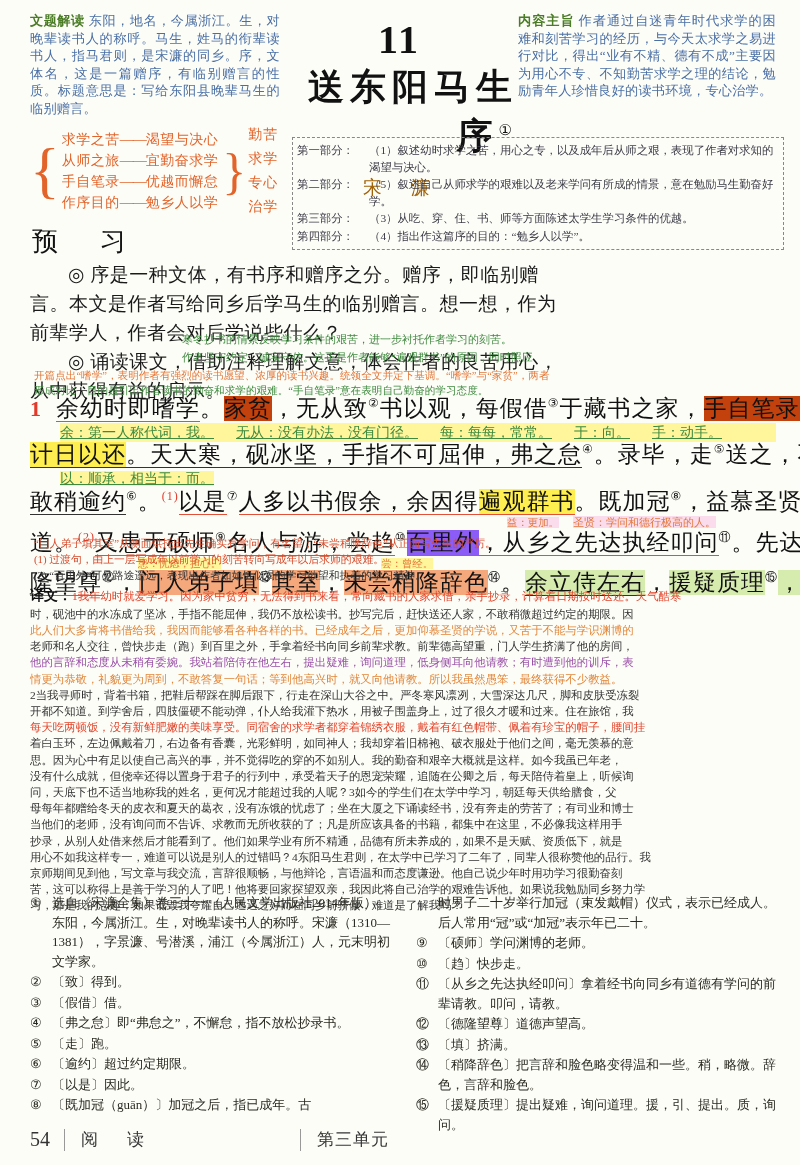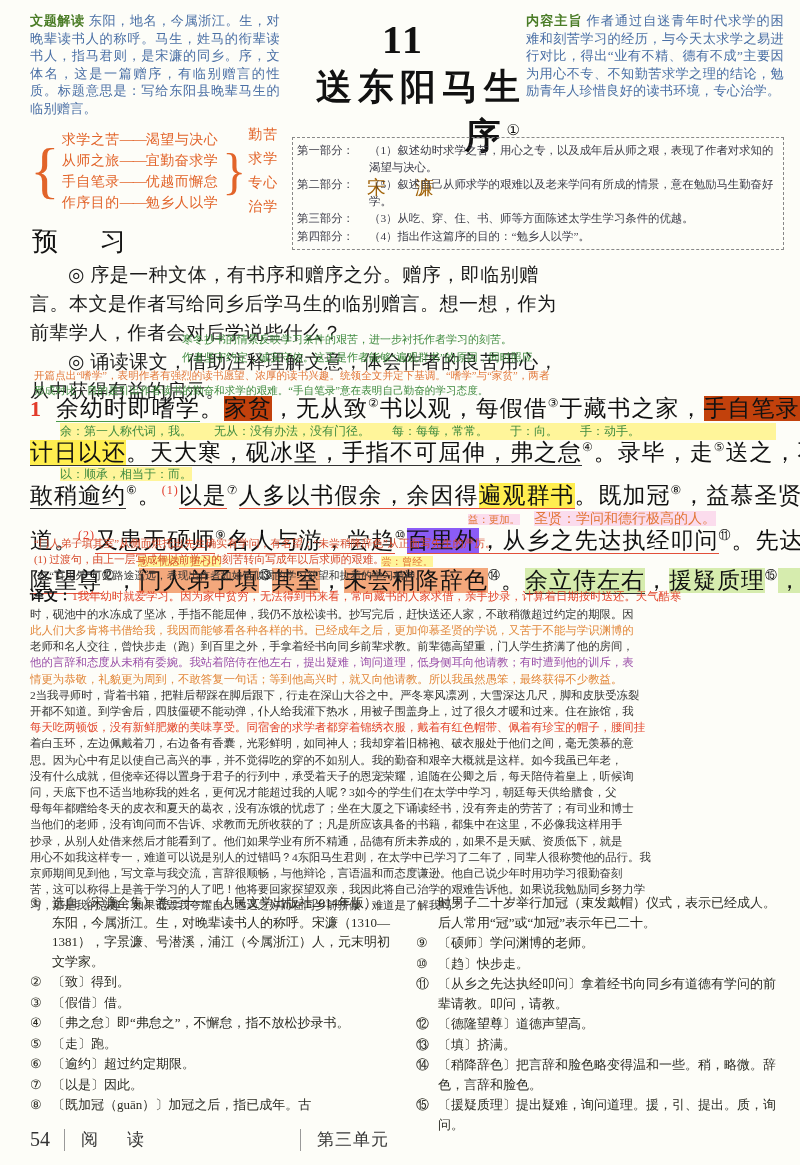--- a/index.html
+++ b/index.html
@@ -7,21 +7,21 @@
     width:800px;height:1165px;
     background:#fdfdf8;
     font-family:"Liberation Serif","DejaVu Serif",serif;
     color:#1a1a1a;
     position:relative;
     overflow:hidden;
   }
   .page{position:relative;width:800px;height:1165px;box-sizing:border-box;}
 
   
-  .topwrap{display:flex;align-items:flex-start;padding:12px 16px 0 30px;}
+  .topwrap{display:flex;align-items:flex-start;padding:12px 24px 0 30px;}
   .col-left{width:250px;flex:0 0 250px;}
   .col-mid{flex:1 1 auto;text-align:center;padding-top:4px;}
   .col-right{width:258px;flex:0 0 258px;}
 
   .hand{
     font-family:"Liberation Serif","DejaVu Serif",serif;
     line-height:1.33;
   }
   .blk-title{color:#4a7c26;font-weight:bold;}
   .blk-body{color:#4a6fa5;}
@@ -73,21 +73,21 @@
 
   
   .section-h{
     font-size:26px;letter-spacing:8px;margin:6px 0 2px 32px;color:#111;
   }
   .prep{font-size:19px;line-height:1.52;margin:0 14px 0 30px;letter-spacing:.5px;}
   .prep p{margin:0;text-indent:2em;}
 
   
   .note-green{color:#3f8a3f;font-size:11.5px;line-height:1.45;}
-  .note-green-sm{color:#3f8a3f;font-size:12px;line-height:1.4;}
+  .note-green-sm{color:#3f8a3f;font-size:14px;line-height:1.4;text-decoration:underline;}
   .note-red{color:#d64a2a;}
   .note-orange{color:#e2783a;}
 
   .float-notes{
     position:absolute;font-size:11px;line-height:1.45;
     text-align:justify;
   }
 
   
   .ctext{
@@ -249,21 +249,21 @@
         <span class="hl-y ul-bk">计日以还</span><span class="ul-bk">。天大寒，砚冰坚，手指不可屈伸，弗之怠</span><span class="sup">④</span><span>。录毕，走</span><span class="sup">⑤</span><span>送之，不</span>
       </div>
       <div class="subnote">
         <span class="note-green-sm band-y">以：顺承，相当于：而。</span>
       </div>
 
       <div class="row">
         <span class="ul-bk">敢稍逾约</span><span class="sup">⑥</span><span>。</span><span class="sup-red">(1)</span><span class="ul-r">以是</span><span class="sup">⑦</span><span class="ul-r">人多以书假余，余因得</span><span class="hl-y ul-r">遍观群书</span><span>。既加冠</span><span class="sup">⑧</span><span>，益慕圣贤之</span>
       </div>
       <div class="subnote" style="text-align:right;padding-right:60px;">
-        <span class="note-orange band-p" style="font-size:10.4px;margin-right:14px;">益：更加。</span><span class="note-orange band-p" style="font-size:14px;">圣贤：学问和德行极高的人。</span>
+        <span class="note-orange band-p" style="font-size:10.4px;margin-right:14px;">益：更加。</span><span class="note-orange band-p" style="font-size:11px;">圣贤：学问和德行极高的人。</span>
       </div>
 
       <div class="row">
         <span>道。</span><span class="sup-red">(2)</span><span class="ul-r">又患无硕师</span><span class="sup">⑨</span><span class="ul-r">名人与游，尝趋</span><span class="sup">⑩</span><span class="hl-p ul-r">百里外</span><span class="ul-r">，从乡之先达执经叩问</span><span class="sup">⑪</span><span>。先达德</span>
       </div>
       <div class="subnote">
         <span style="display:inline-block;width:78px;"></span><span class="note-orange band-y" style="font-size:10.4px;">患：忧虑，担心。</span><span style="display:inline-block;width:160px;"></span><span class="note-orange band-y" style="font-size:10.4px;">尝：曾经。</span>
       </div>
 
       <div class="row">

